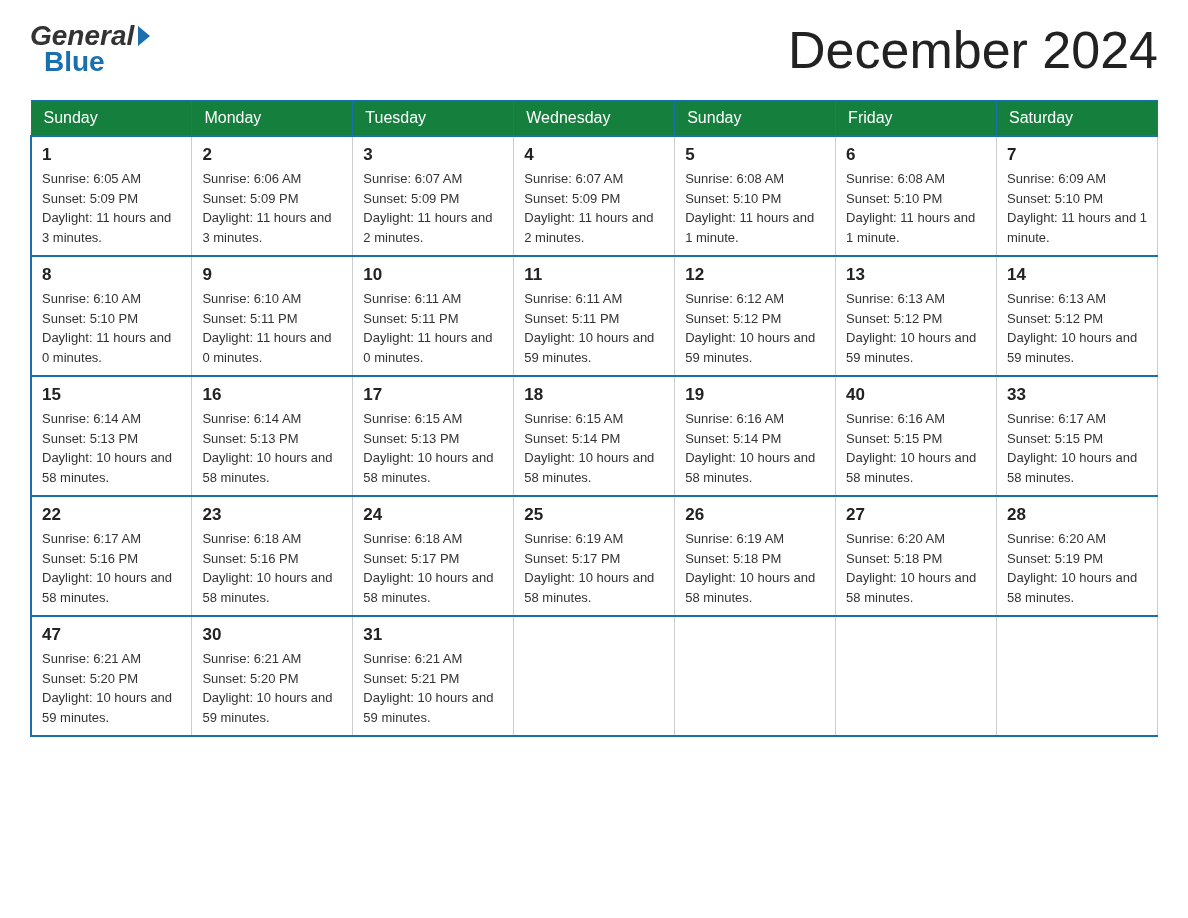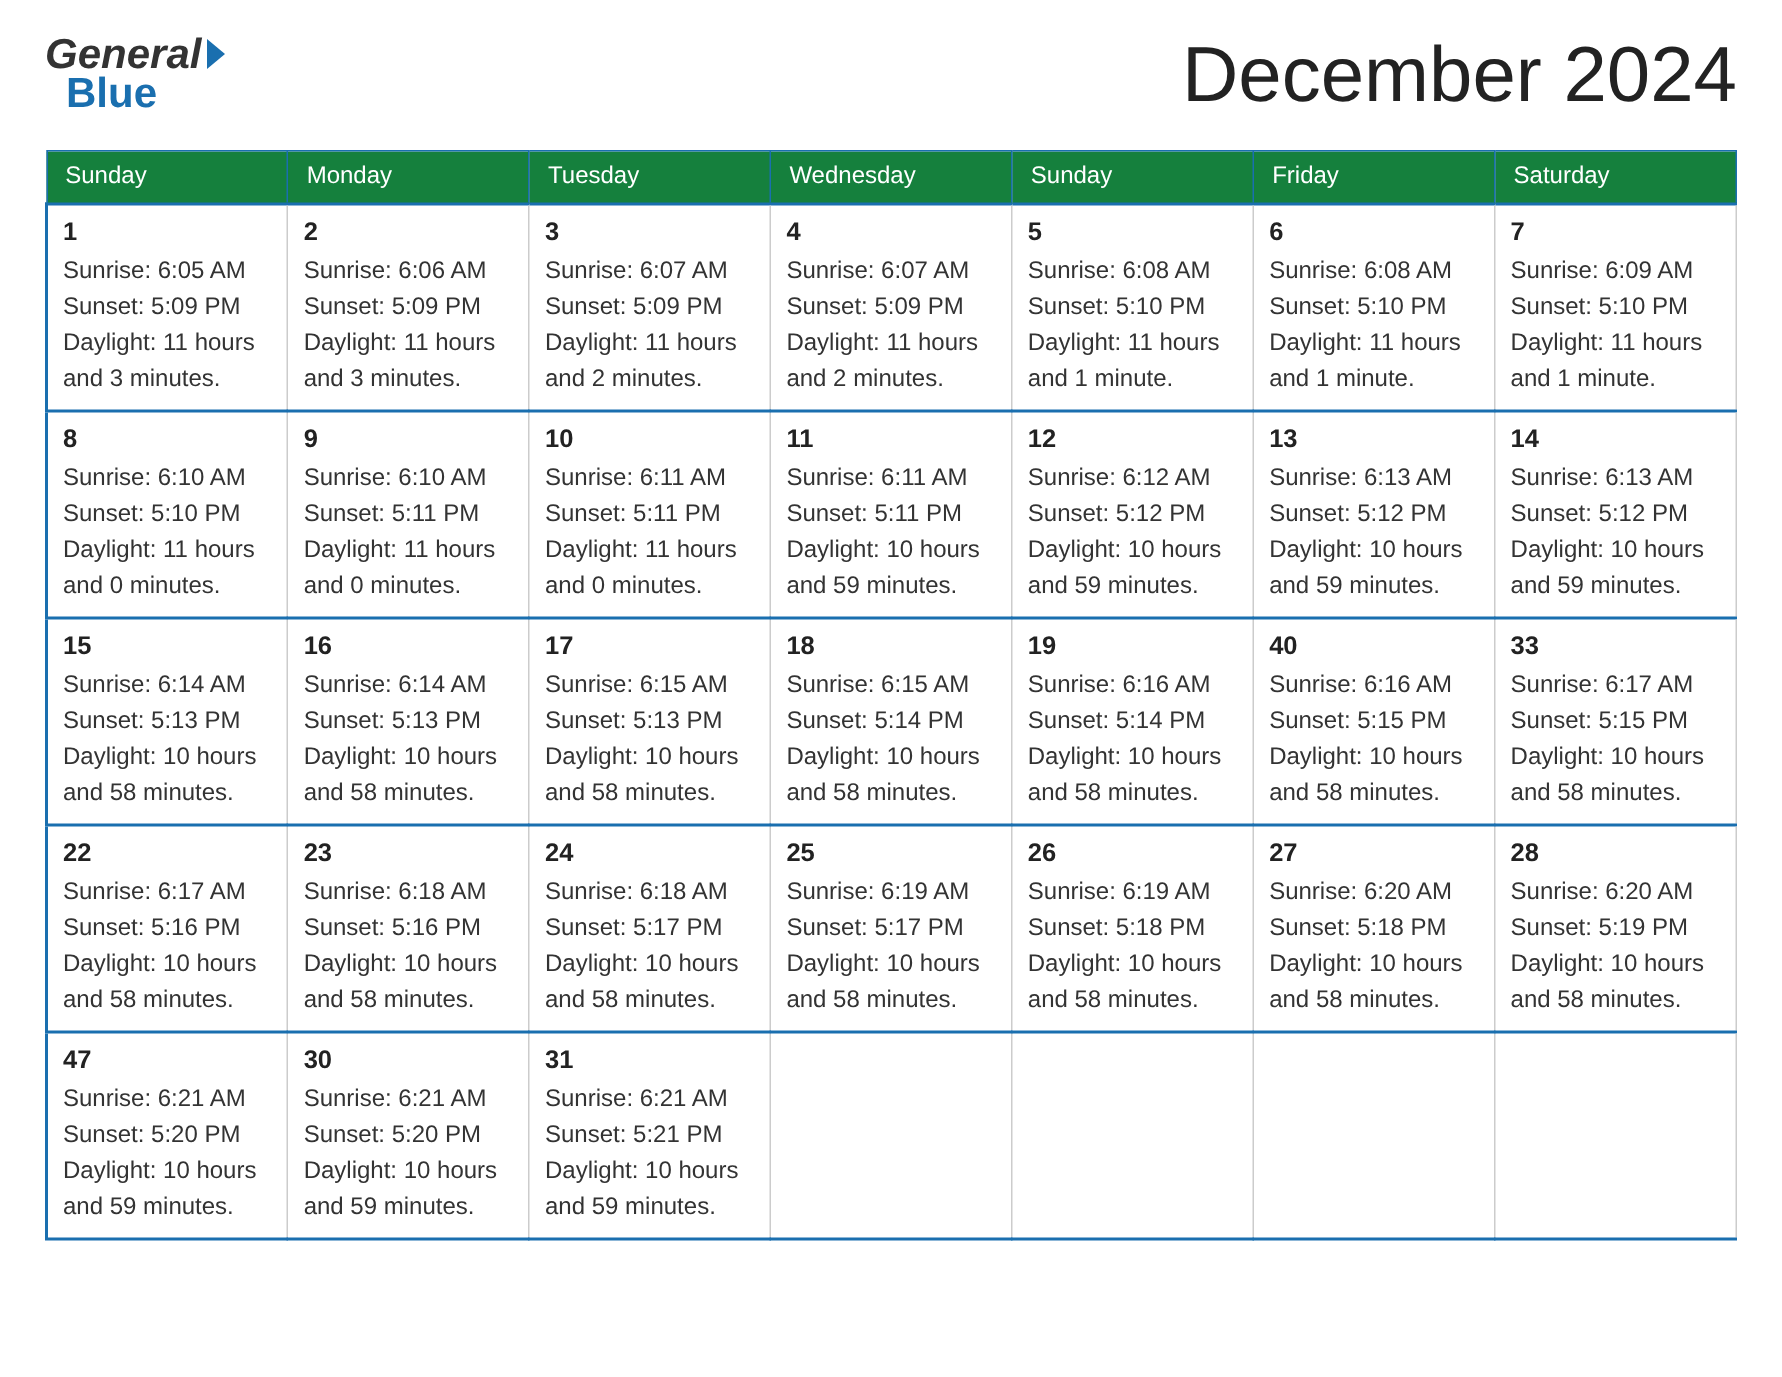--- a/index.html
+++ b/index.html
@@ -90,21 +90,21 @@
       border-left: 2px solid #1a6faf;
     }
     .day-number {
       font-size: 17px;
       font-weight: bold;
       color: #222;
       display: block;
       margin-bottom: 4px;
     }
     .day-info {
-      font-size: 16px;
+      font-size: 13px;
       line-height: 1.5;
       color: #333;
     }
     .empty-cell {
       background: #fff;
     }
     tbody tr {
       border-bottom: 2px solid #1a6faf;
     }
   </style>

